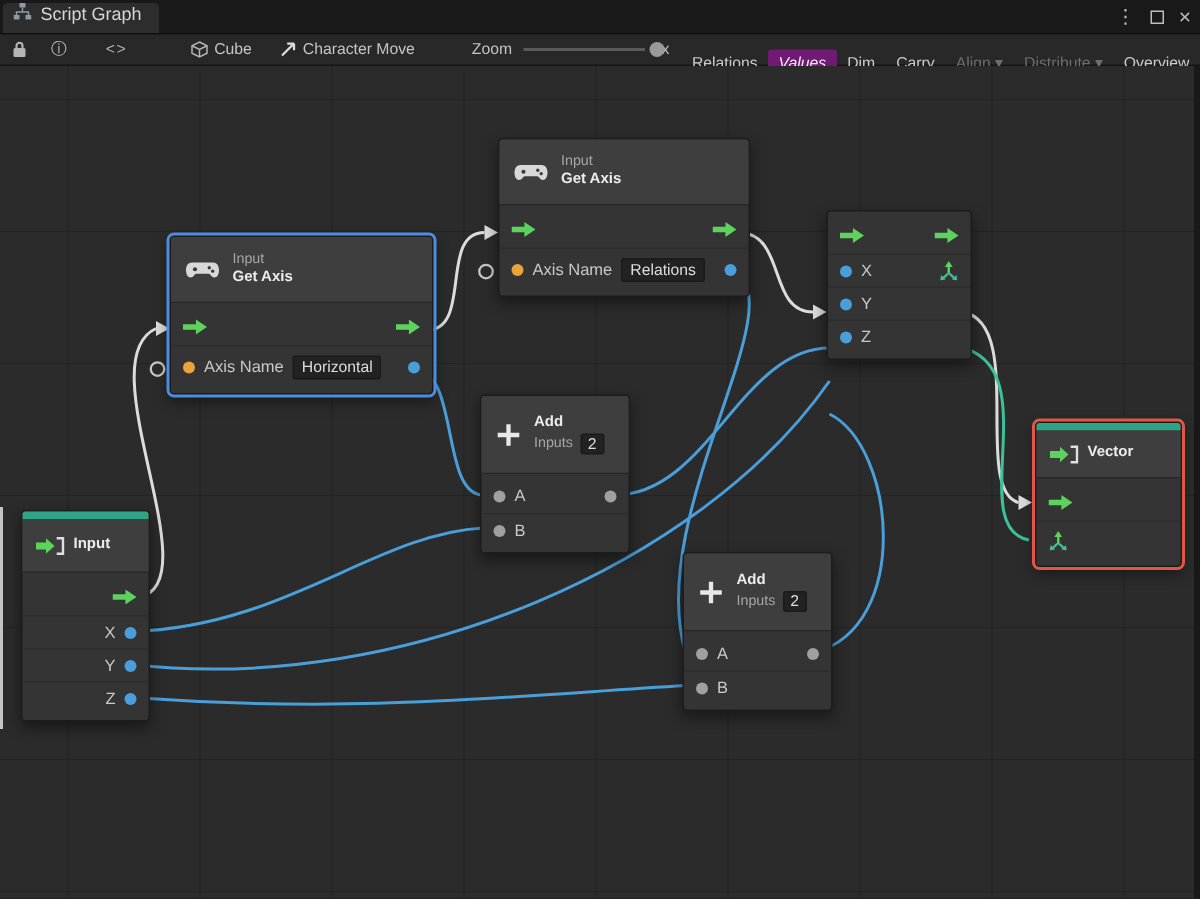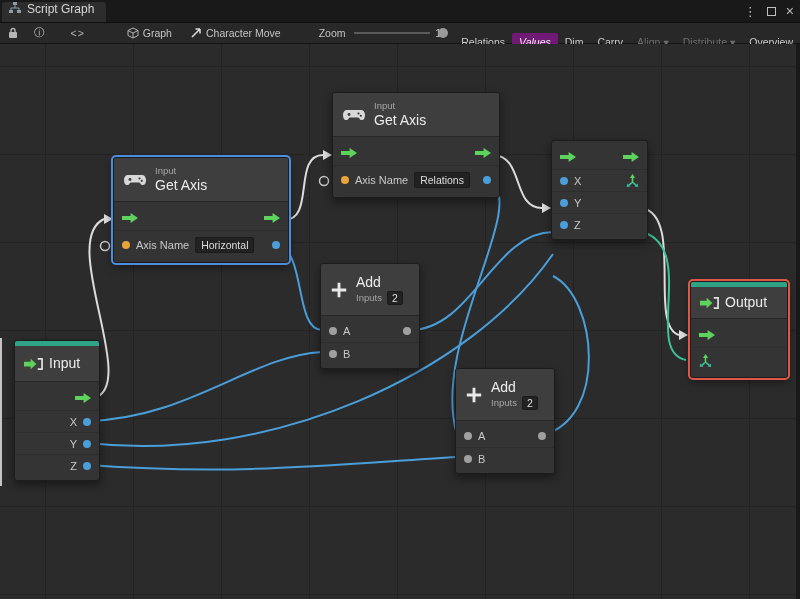--- a/index.html
+++ b/index.html
@@ -61,21 +61,21 @@
   .node.sel-blue { outline:2px solid #4c8de0; }
   .node.sel-red  { outline:2px solid #df5847; }
   .accent { height:5px; background:#2fa385; border-radius:2px 2px 0 0; }
   .nheader {
     background:#3e3e3e; display:flex; align-items:center; gap:8px;
     padding:0 9px; border-bottom:1px solid #272727; border-radius:2px 2px 0 0;
   }
   .accent + .nheader { border-radius:0; }
   .ntitles { display:flex; flex-direction:column; justify-content:center; }
   .ncat   { font-size:9.5px; color:#a6a6a6; line-height:1.25; }
-  .ntitle { font-size:14px; color:#ececec; line-height:1.25; }
+  .ntitle { font-size:10px; color:#ececec; line-height:1.25;font-weight:bold; }
   .nsub { display:flex; align-items:center; gap:5px; }
   .nbody { padding:4px 0; }
   .nrow { display:flex; align-items:center; padding:0 8px; gap:6px; }
   .nrow + .nrow { border-top:1px solid #2d2d2d; }
   .nrow.flow { justify-content:space-between; }
   .dot { width:8px; height:8px; border-radius:50%; flex:0 0 auto; }
   .dot.blue { background:#4a9ed9; }
   .dot.orange { background:#e8a33b; }
   .dot.gray { background:#a0a0a0; }
   .mla { margin-left:auto; }
@@ -119,21 +119,21 @@
   <span style="margin-left:16px;">ⓘ</span>
   <span style="margin-left:26px; letter-spacing:1px; color:#b5b5b5;">&lt;&gt;</span>
 
   <span class="tb-group" style="margin-left:42px;">
     <span class="tb-icon">
       <svg width="12" height="12" viewBox="0 0 12 12">
           <path d="M6 1l5 2.5v5L6 11 1 8.5v-5z" fill="none" stroke="#b5b5b5"></path>
           <path d="M1 3.5L6 6l5-2.5M6 6v5" stroke="#b5b5b5" fill="none"></path>
         </svg>
     </span>
-    <span>Graph</span>
+    <span>Cube</span>
   </span>
 
   <span class="tb-group" style="margin-left:18px;">
     <span class="tb-icon">
       <svg width="12" height="12" viewBox="0 0 12 12">
           <path d="M2 10L10 2M10 2H5.5M10 2v4.5" stroke="#dddddd" stroke-width="1.5" fill="none"></path>
         </svg>
     </span>
     <span>Character Move</span>
   </span>
@@ -388,21 +388,21 @@
 
   <div class="node sel-red" style="left:690px; top:237px; width:98px;">
     <div class="accent"></div>
     <div class="nheader" style="height:32px; gap:6px;">
       <span class="icon">
         <svg width="19" height="14" viewBox="0 0 20 14">
             <path d="M0 4.5h7V1.5L13 7l-6 5.5V9.5H0z" fill="#5dd35d"></path>
             <path d="M14.5 1.5H19v11h-4.5" stroke="#e0e0e0" stroke-width="1.8" fill="none"></path>
           </svg>
       </span>
-      <div class="ntitle">Output</div>
+      <div class="ntitle">Vector</div>
     </div>
     <div class="nbody">
       <div class="nrow" style="height:24px;">
         <span class="icon">
             <svg width="16" height="10" viewBox="0 0 16 10">
               <path d="M0 3.1h8.6V0L16 5l-7.4 5V6.9H0z" fill="#5dd35d"></path>
             </svg>
           </span>
       </div>
       <div class="nrow" style="height:26px;">

